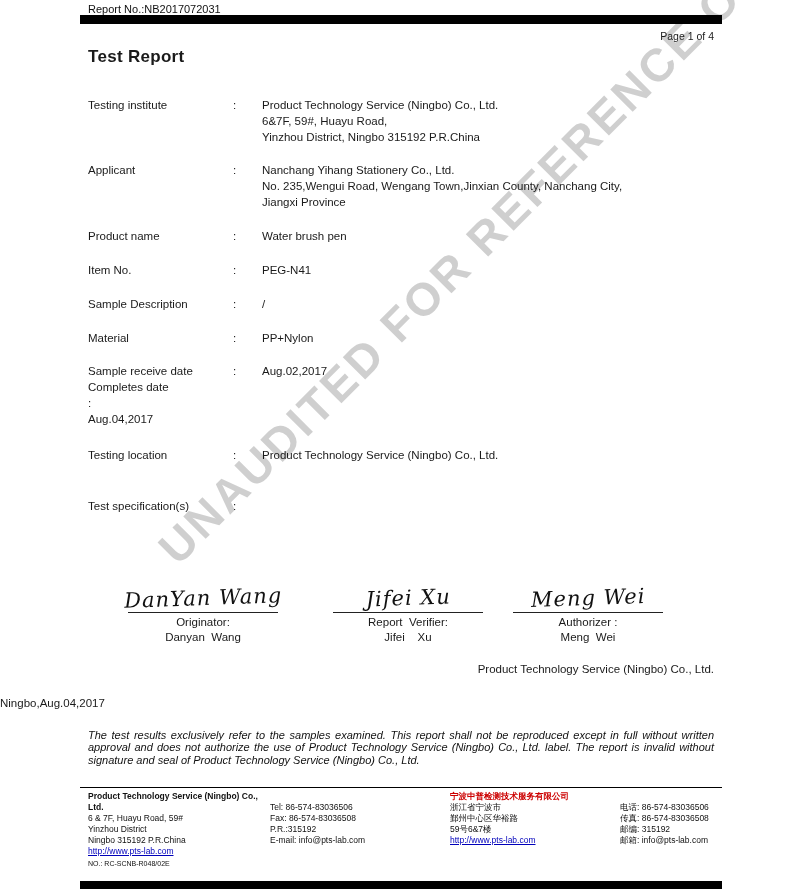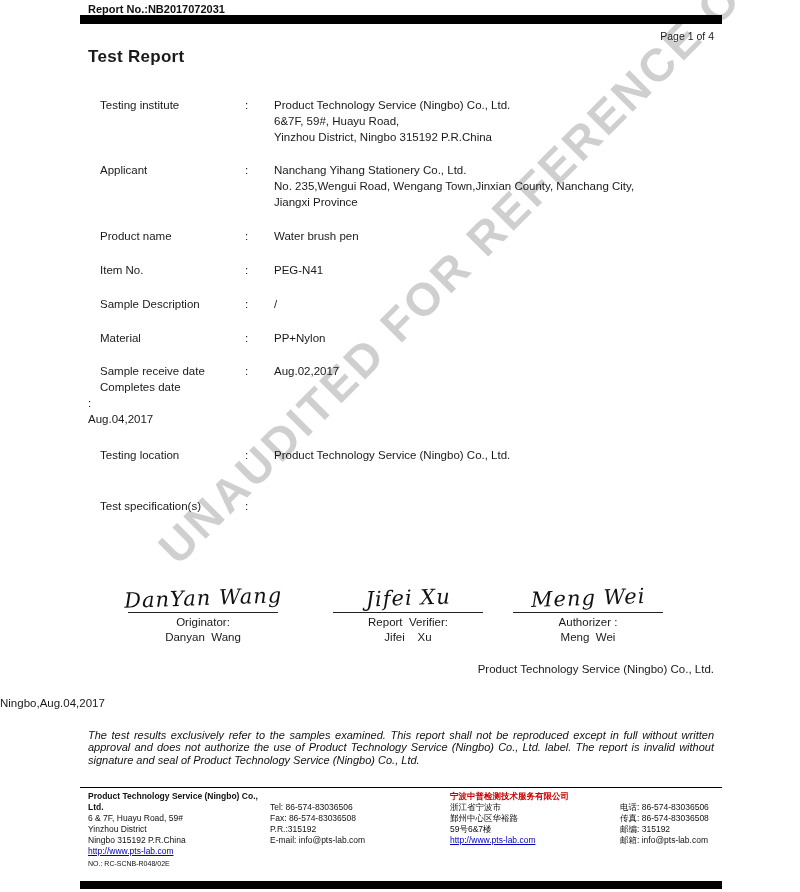--- a/index.html
+++ b/index.html
@@ -12,28 +12,28 @@
   .page { position:relative; width:800px; height:892px; }
 
   .watermark {
     position:absolute; left:70px; top:292px; width:660px;
     text-align:center; transform:rotate(-45deg);
     font-size:46px; font-weight:bold; letter-spacing:3px;
     color:rgba(140,140,140,0.42); white-space:nowrap; z-index:0;
   }
   .content { position:relative; z-index:1; }
 
-  .report-no { margin:3px 0 0 88px; font-size:11px; font-weight:bold; color:#111; }
+  .report-no { margin:3px 0 0 88px; font-size:11px; font-weight:normal; color:#111; }
   .bar-top { margin-left:80px; width:642px; height:9px; background:#000; }
   .page-num { width:714px; text-align:right; font-size:10.5px; font-weight:normal; margin-top:6px; }
   .title { margin:5px 0 0 88px; font-size:17px; font-weight:bold; letter-spacing:0.3px; }
 
   .fields { margin:30px 0 0 88px; width:626px; font-size:11.5px; }
   .frow { display:flex; line-height:16px; }
-  .flabel { width:145px; flex:none;margin-left:12px; }
+  .flabel { width:145px; flex:none; }
   .fcolon { width:29px; flex:none; }
   .fvalue { flex:1; }
   .mb17 { margin-bottom:17px; }
   .mb18 { margin-bottom:18px; }
   .mb20 { margin-bottom:20px;flex-direction:column; }
   .mb35 { margin-bottom:35px; }
 
   .sigs { display:flex; margin:58px 0 0 88px; width:626px; }
   .sig { width:150px; text-align:center; }
   .s1 { margin-left:40px; }

